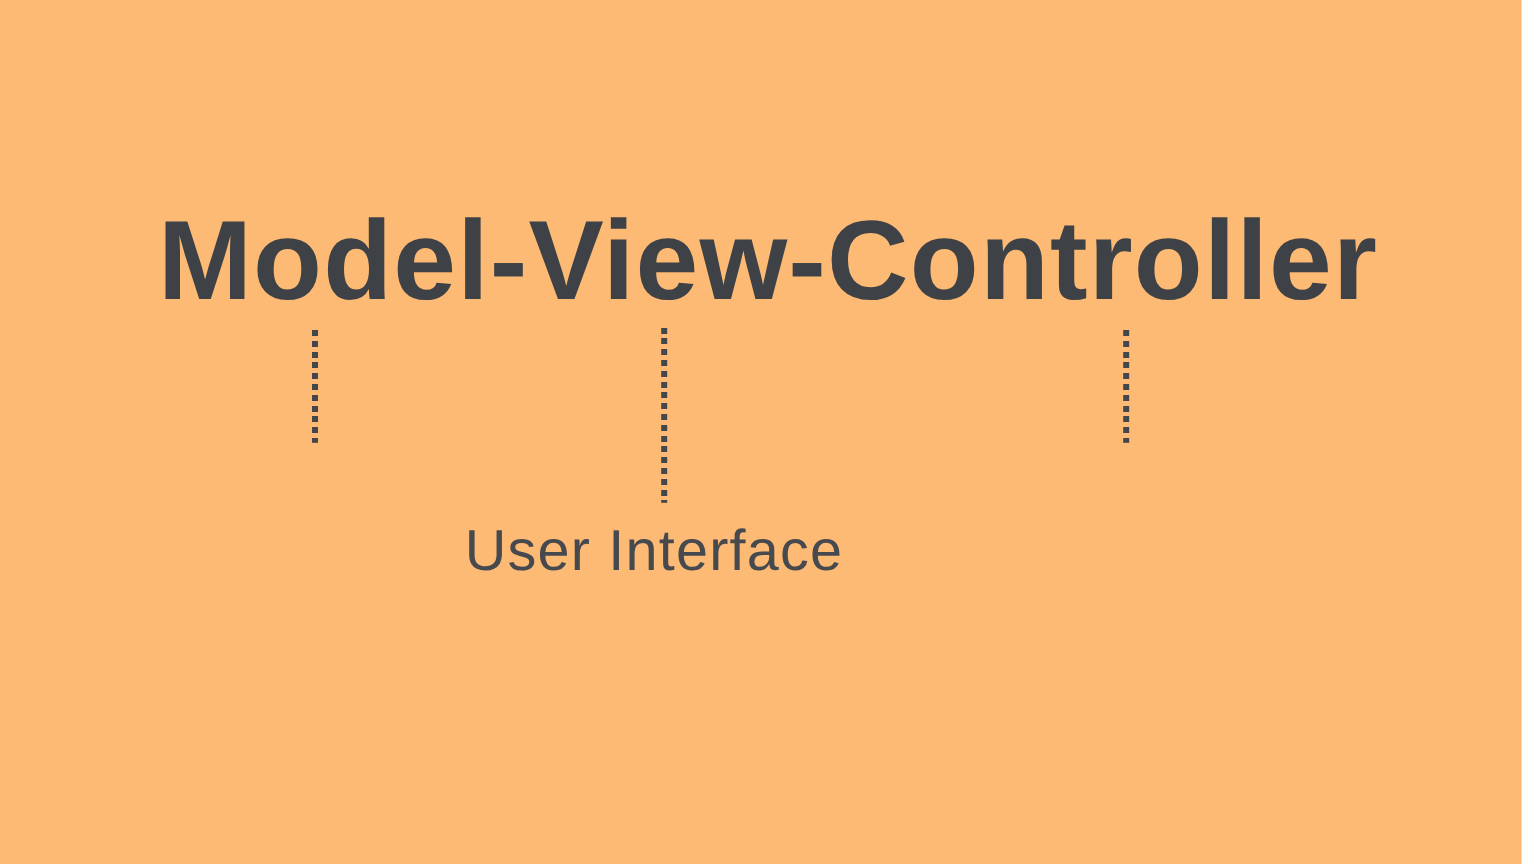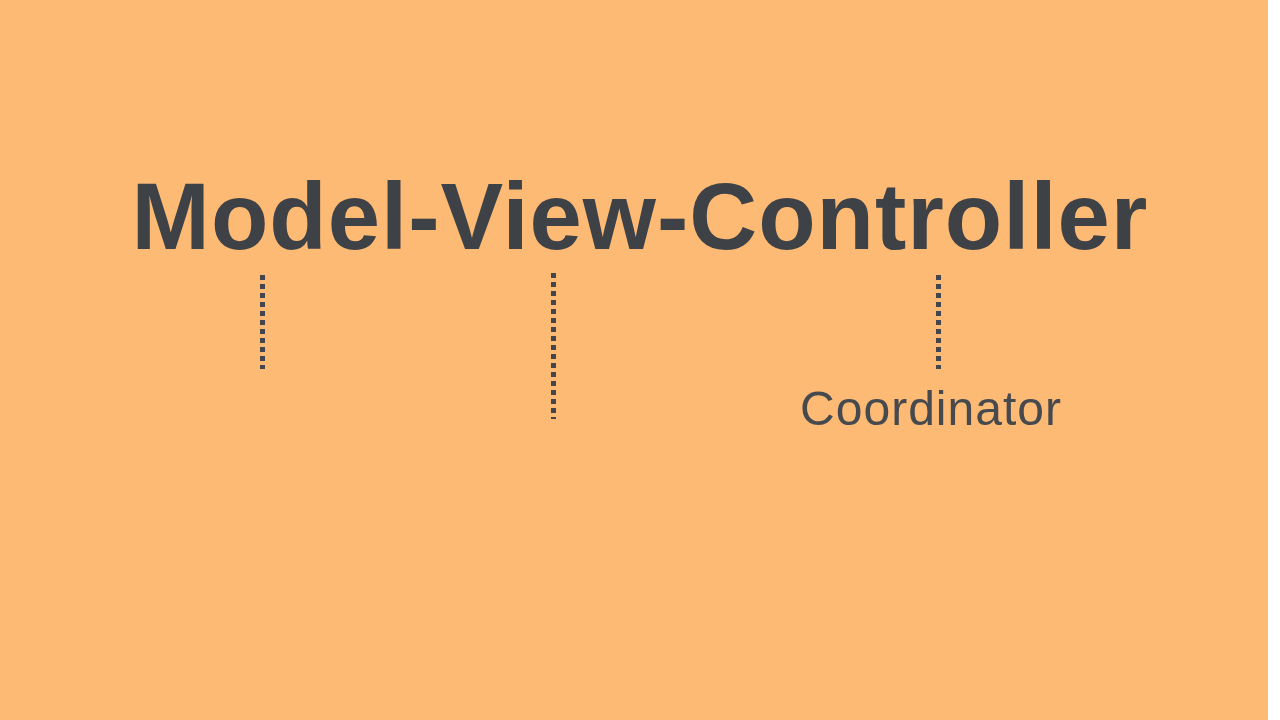--- a/index.html
+++ b/index.html
@@ -63,16 +63,16 @@
 
   <h1 class="title">Model-View-Controller</h1>
 
   <div class="connector connector-model"></div>
 
   <div class="connector connector-view"></div>
 
   <div class="connector connector-controller"></div>
 
 
+  <p class="part-label label-view">User Interface</p>
 
-  <p class="part-label label-controller">Coordinator</p>
 
 </div>
 
 </body></html>

